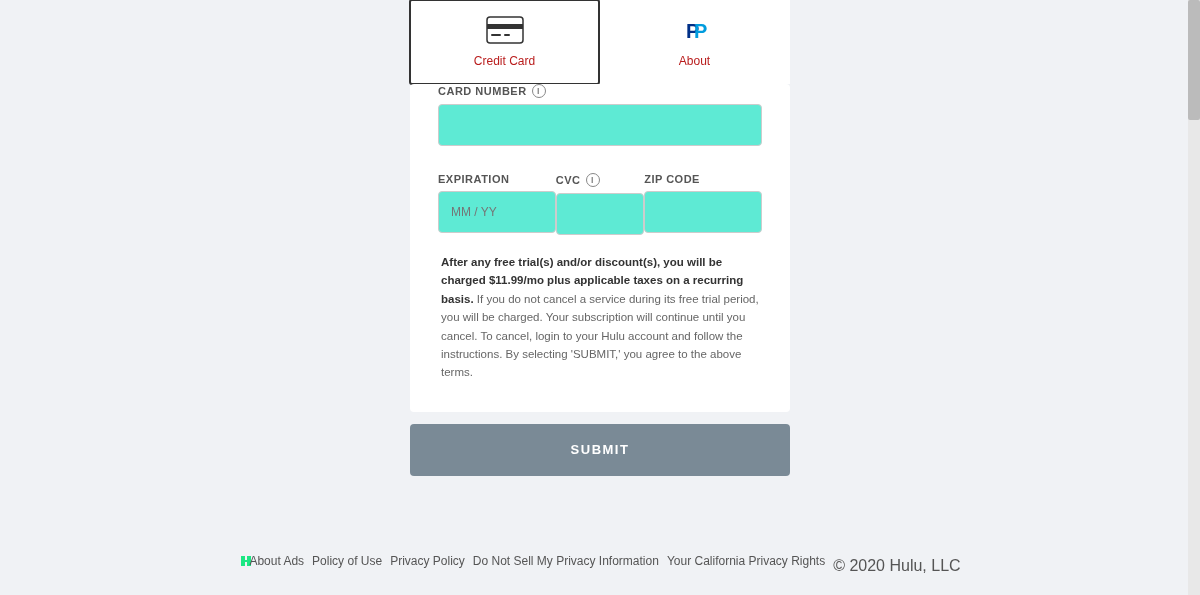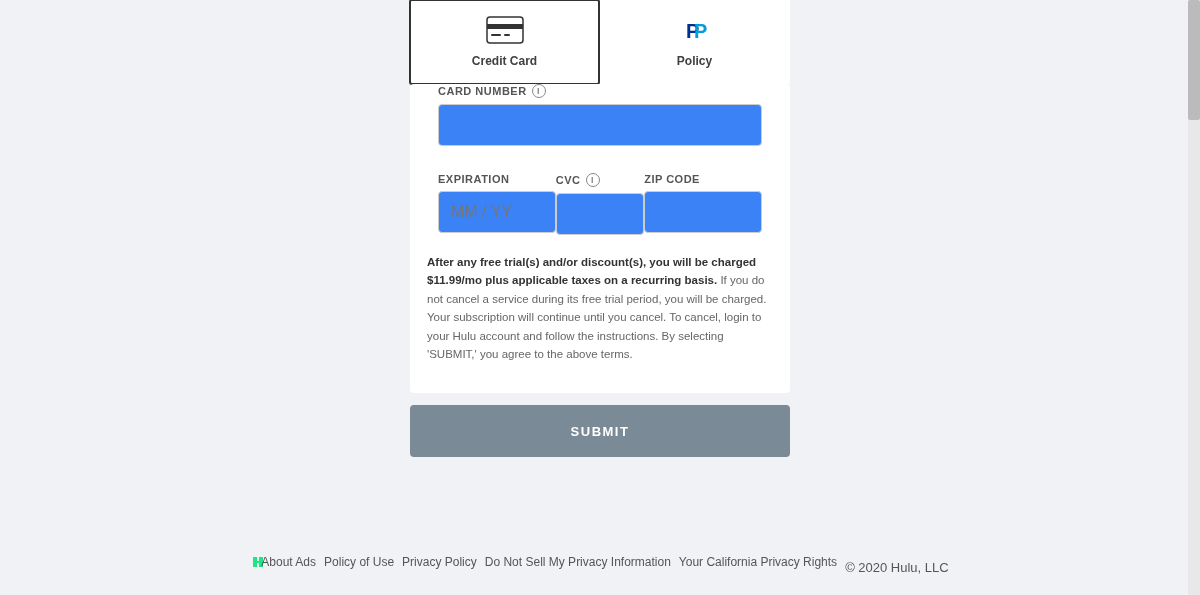--- a/index.html
+++ b/index.html
@@ -54,22 +54,22 @@
       border-radius: 3px;
       margin: -1px;
     }
 
     .payment-tab-icon {
       margin-bottom: 6px;
     }
 
     .payment-tab-label {
       font-size: 12px;
-      color: #404040;
-      font-weight: 700;
+      color: #b91c1c;
+      font-weight: 400;
     }
 
     
     .cc-icon {
       width: 38px;
       height: 28px;
     }
 
     
     .paypal-icon {
@@ -107,23 +107,23 @@
       color: #888;
       cursor: pointer;
     }
 
     .form-input {
       width: 100%;
       height: 42px;
       border: 1px solid #ccc;
       border-radius: 4px;
       padding: 12px 12px;
-      font-size: 16px;
+      font-size: 12px;
       color: #333;
-      background: #3b82f6;
+      background: #5eead4;
       outline: none;
     }
 
     .form-row {
       display: flex;
       gap: 0;
       padding: 0 28px;
       margin-bottom: 18px;
     }
 
@@ -138,21 +138,21 @@
 
     .form-col.cvc {
       flex: 1.5;
     }
 
     .form-col.zip {
       flex: 2;
     }
 
     .disclaimer-text {
-      padding: 0 17px;
+      padding: 0 31px;
       font-size: 11.5px;
       color: #666;
       line-height: 1.6;
     }
 
     .disclaimer-text strong {
       color: #333;
       font-weight: 600;
     }
 
@@ -194,21 +194,21 @@
       cursor: pointer;
     }
 
     .footer-hulu-icon {
       display: inline-flex;
       align-items: center;
       margin-right: -12px;
     }
 
     .footer-copyright {
-      font-size: 13px;
+      font-size: 16px;
       color: #555;
       margin-top: 11px;
     }
 
     
     .scrollbar-area {
       position: absolute;
       right: 0;
       top: 0;
       width: 12px;
@@ -260,21 +260,21 @@
       </div>
 
       <div class="payment-tab">
         <div class="payment-tab-icon">
           <svg class="paypal-icon" viewBox="0 0 38 28" fill="none" xmlns="http://www.w3.org/2000/svg">
 
             <text x="10" y="22" font-size="20" font-weight="bold" fill="#003087" font-family="Arial">P</text>
             <text x="18" y="22" font-size="20" font-weight="bold" fill="#009cde" font-family="Arial">P</text>
           </svg>
         </div>
-        <span class="payment-tab-label">Policy</span>
+        <span class="payment-tab-label">About</span>
       </div>
     </div>
   </div>
 
   <div class="payment-section">
 
     <div class="form-group">
       <label class="form-label">
         <span>CARD NUMBER</span>
         <span class="info-icon">i</span>

